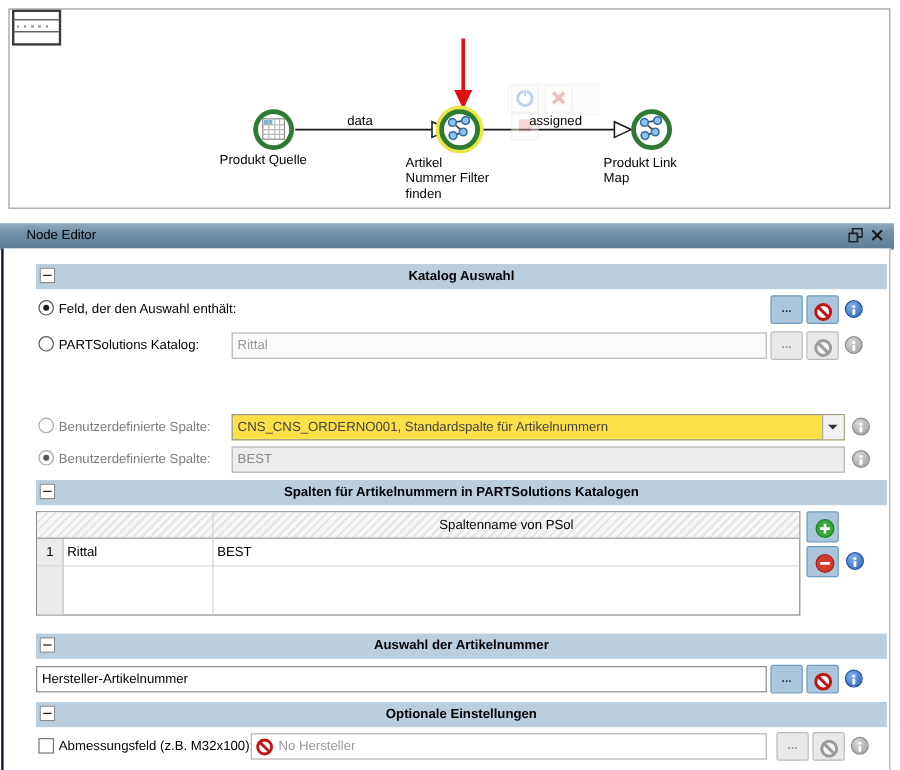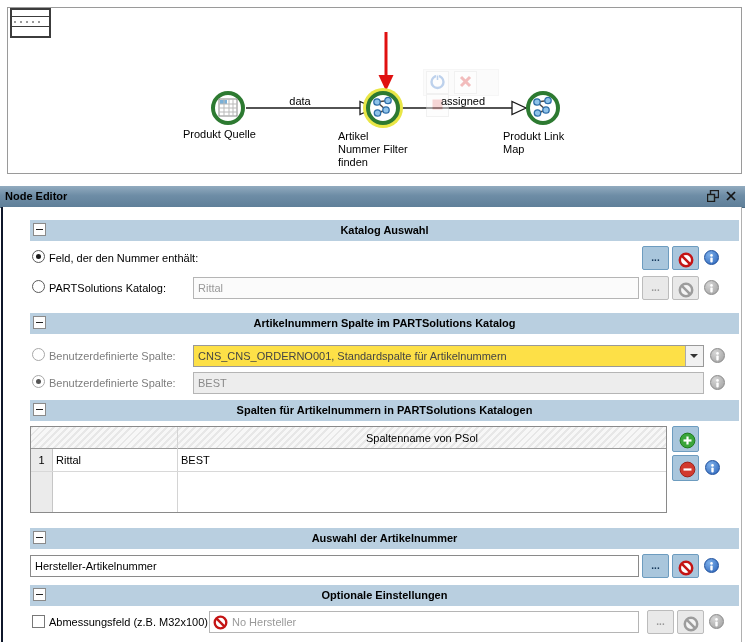--- a/index.html
+++ b/index.html
@@ -15,21 +15,21 @@
   .node{position:absolute;width:26px;height:26px;border:4px solid #2d7a31;border-radius:50%;background:#fff;}
   .node.hl{box-shadow:0 0 0 3px #e9e646;}
   .node svg{display:block;margin:1px;}
   .node-label{position:absolute;text-align:left;color:#000;line-height:13px;}
   .edge-label{position:absolute;text-align:center;color:#000;}
   .fade-toolbar{position:absolute;left:415px;top:61px;width:76px;height:27px;background:#f8f8f8;border:1px solid #ededed;opacity:.45;padding:1px 0 0 2px;box-sizing:border-box;}
   .fade-btn{display:inline-block;width:21px;height:21px;margin-right:2px;background:#fbfbfb;border:1px solid #e2e2e2;vertical-align:top;text-align:center;}
 
   
   .titlebar{position:absolute;left:0;top:186px;width:745px;height:21px;background:linear-gradient(180deg,#92abbf 0%,#6e8da6 45%,#5f7f99 100%);border-bottom:1px solid #4e6c84;}
-  .titlebar-text{position:absolute;left:5px;top:0;line-height:21px;color:#000;font-weight:bold;}
+  .titlebar-text{position:absolute;left:22px;top:0;line-height:21px;color:#000;}
   .tb-icon{position:absolute;top:4px;width:12px;height:12px;cursor:default;}
   .tb-float{right:26px;}
   .tb-close{right:8px;}
 
   
   .panel{position:absolute;left:1px;top:207px;width:741px;height:435px;background:#fff;border-left:2px solid #0f172a;border-right:1px solid #b0b0b0;box-sizing:border-box;}
   .sec-header{position:absolute;left:27px;width:709px;height:21px;background:#b9cfe0;}
   .collapse{position:absolute;left:3px;top:3px;width:13px;height:13px;background:#fdfdfd;border:1px solid #8a8a8a;box-sizing:border-box;}
   .collapse::after{content:"";position:absolute;left:2px;top:5px;width:7px;height:1px;background:#222;}
   .sec-title{display:block;text-align:center;font-weight:bold;line-height:21px;}
@@ -179,21 +179,21 @@
 
   <div class="panel">
 
     <div class="sec-header" style="top:13px;">
       <span class="collapse"></span>
       <span class="sec-title">Katalog Auswahl</span>
     </div>
 
     <div class="row" style="top:39px;">
       <span class="radio sel"></span>
-      <span class="row-label">Feld, der den Nummer enthält:</span>
+      <span class="row-label">Feld, der den Auswahl enthält:</span>
       <button class="btn b-browse">...</button>
       <button class="btn b-clear">
           <svg width="16" height="16" viewBox="0 0 16 16">
             <circle cx="8" cy="8" r="6.2" fill="#fff" stroke="#c41414" stroke-width="2.5"></circle>
             <line x1="3.9" y1="3.9" x2="12.1" y2="12.1" stroke="#c41414" stroke-width="2.5"></line>
           </svg>
         </button>
       <span class="info" style="left:701px;top:4px;">
           <svg width="11" height="11" viewBox="0 0 11 11">
             <circle cx="5.5" cy="2.4" r="1.3" fill="#fff"></circle>
@@ -214,24 +214,20 @@
           </svg>
         </button>
       <span class="info gray" style="left:701px;top:4px;">
           <svg width="11" height="11" viewBox="0 0 11 11">
             <circle cx="5.5" cy="2.4" r="1.3" fill="#fff"></circle>
             <rect x="4.3" y="4.4" width="2.4" height="5" rx="1" fill="#fff"></rect>
           </svg>
         </span>
     </div>
 
-    <div class="sec-header" style="top:106px;">
-      <span class="collapse"></span>
-      <span class="sec-title">Artikelnummern Spalte im PARTSolutions Katalog</span>
-    </div>
 
     <div class="row" style="top:137px;">
       <span class="radio dis"></span>
       <span class="row-label gray">Benutzerdefinierte Spalte:</span>
       <div class="dd">
         <span class="dd-text">CNS_CNS_ORDERNO001, Standardspalte für Artikelnummern</span>
         <span class="dd-btn"></span>
       </div>
       <span class="info gray" style="left:707px;top:4px;">
           <svg width="11" height="11" viewBox="0 0 11 11">

